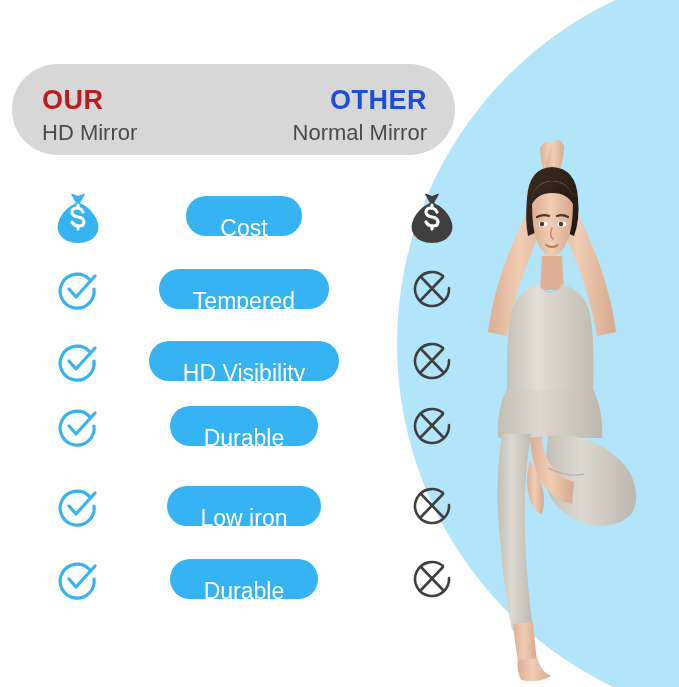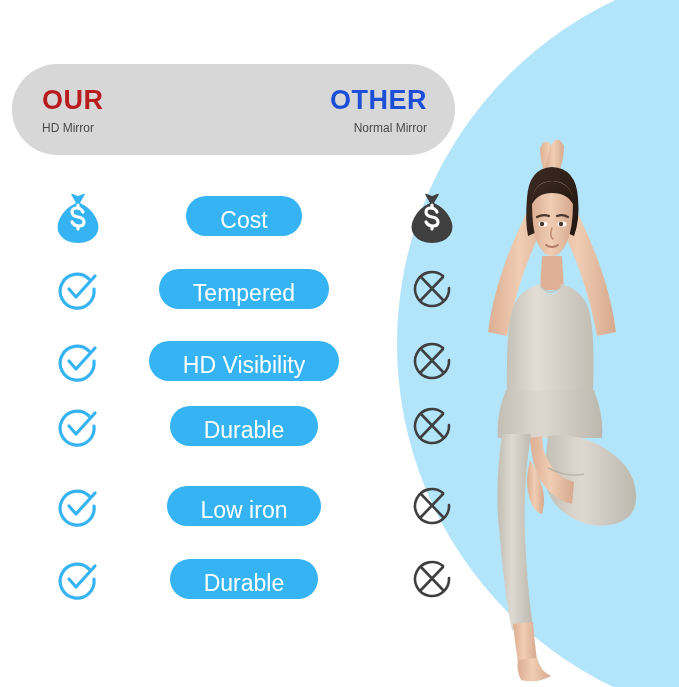--- a/index.html
+++ b/index.html
@@ -53,21 +53,21 @@
     letter-spacing: 0.5px;
     line-height: 1;
     position: absolute;
     top: 23px;
     width: 100%;
   }
   .hdr-col.left  .hdr-title { color: #b91c1c; left: 0; text-align: left; }
   .hdr-col.right .hdr-title { color: #1d4ed8; right: 0; text-align: right; }
 
   .hdr-sub {
-    font-size: 12px;
+    font-size: 22px;
     color: #4a4a4a;
     line-height: 1;
     position: absolute;
     top: 58px;
     width: 100%;
   }
   .hdr-col.left  .hdr-sub { text-align: left; }
   .hdr-col.right .hdr-sub { text-align: right; }
 
   
@@ -101,21 +101,21 @@
   }
   .pill {
     background: #35b3f2;
     color: #ffffff;
     border-radius: 26px;
     height: 40px;
     line-height: 40px;
     font-size: 23px;
     text-align: center;
     white-space: nowrap;
-    padding: 4px 34px;
+    padding: 12px 34px;
     box-sizing: border-box;
   }
 
   svg { display: block; overflow: visible; }
 </style>
 </head>
 <body>
 
 <div id="stage">
 

